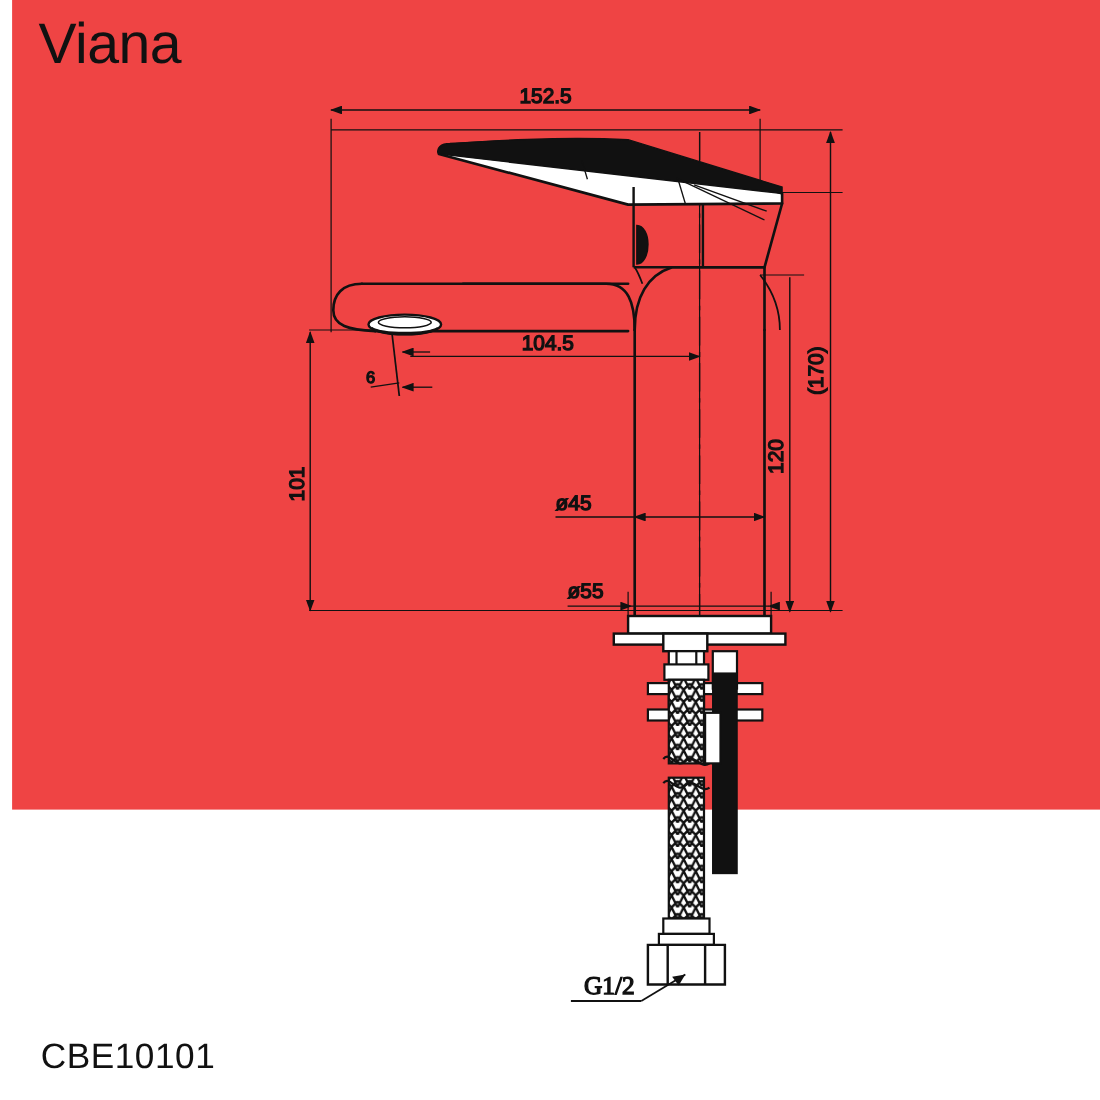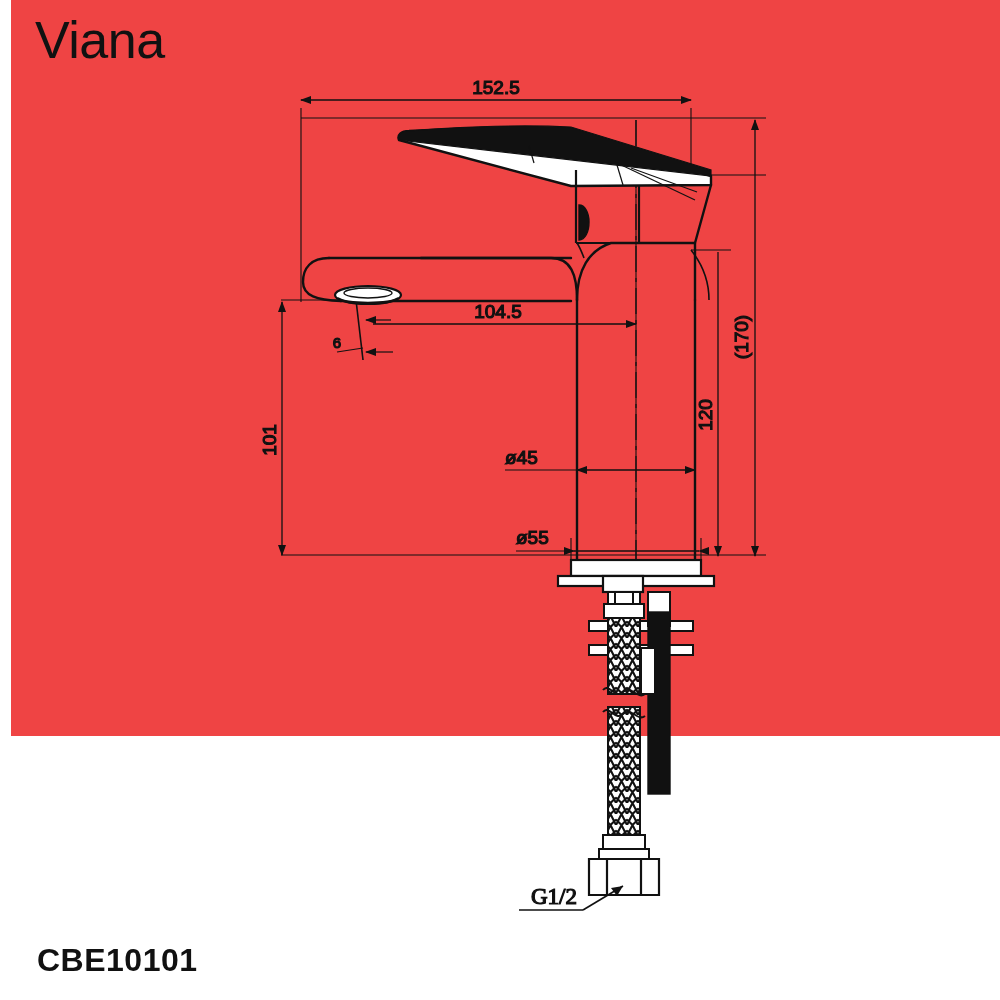--- a/index.html
+++ b/index.html
@@ -32,21 +32,21 @@
     letter-spacing: -0.5px;
     color: #111111;
     line-height: 1;
     font-family: "Liberation Sans", sans-serif;
   }
   .code {
     position: absolute;
     left: 26px;
     top: 944px;
     font-size: 32px;
-    font-weight: 700;
+    font-weight: 400;
     letter-spacing: 0.5px;
     color: #111111;
     line-height: 1;
     font-family: "Liberation Sans", sans-serif;
   }
   svg#drawing {
     position: absolute;
     left: 0; top: 0;
     width: 1000px;
     height: 1000px;

